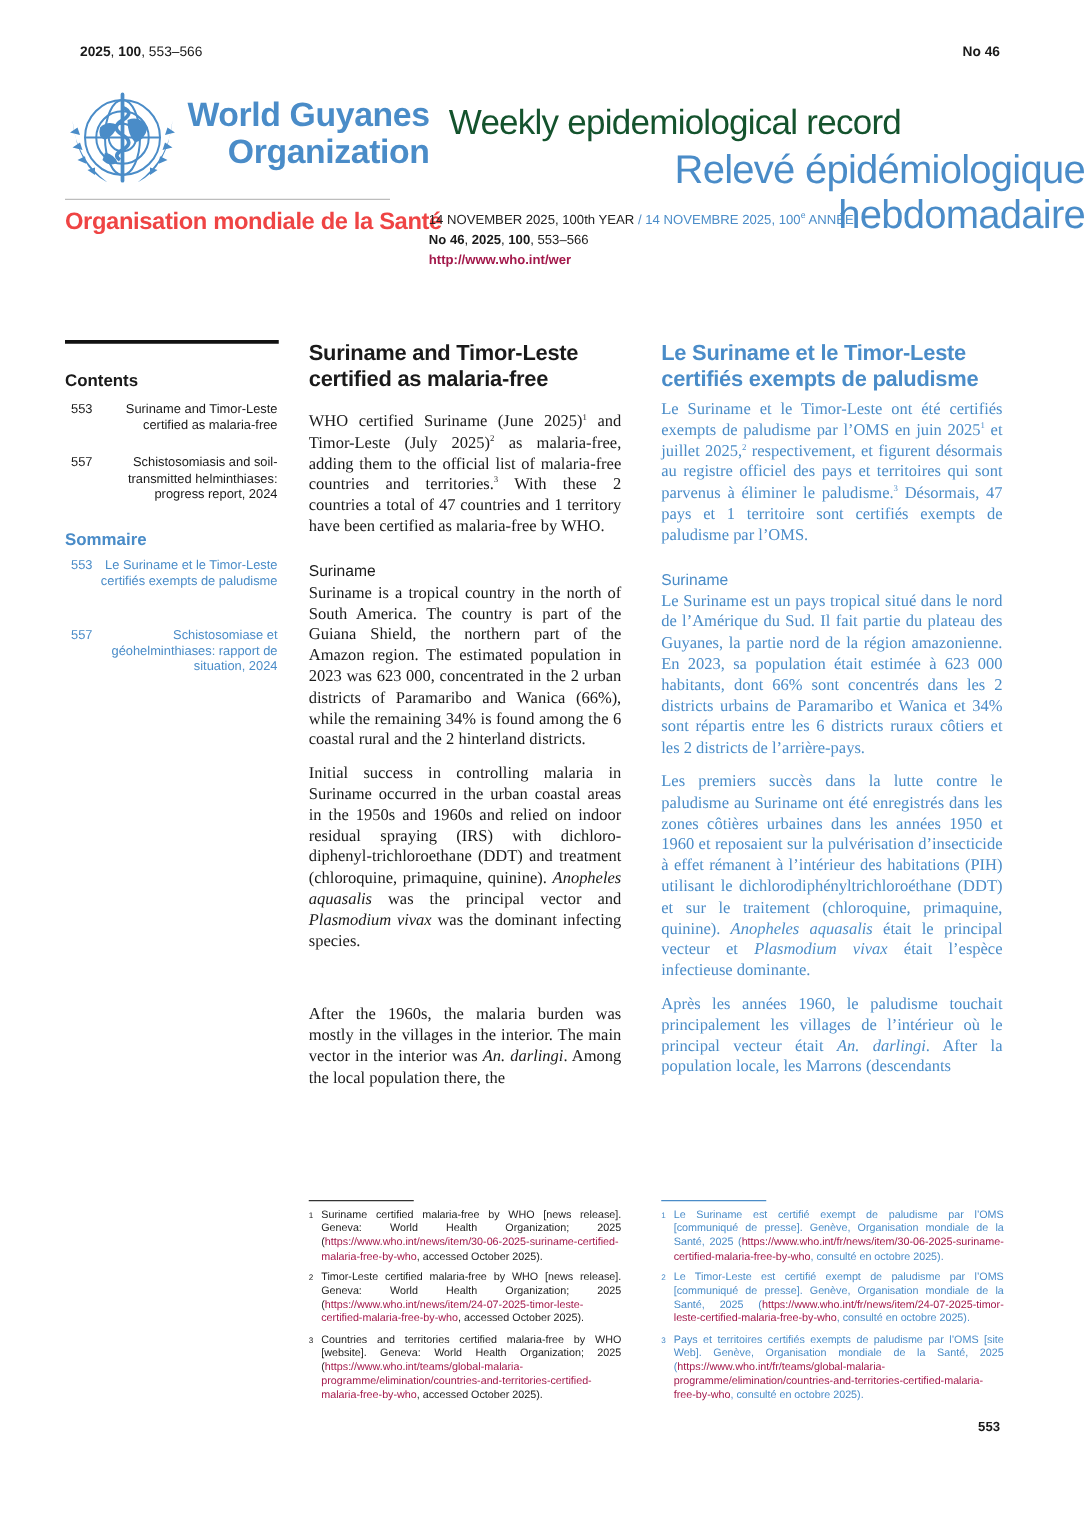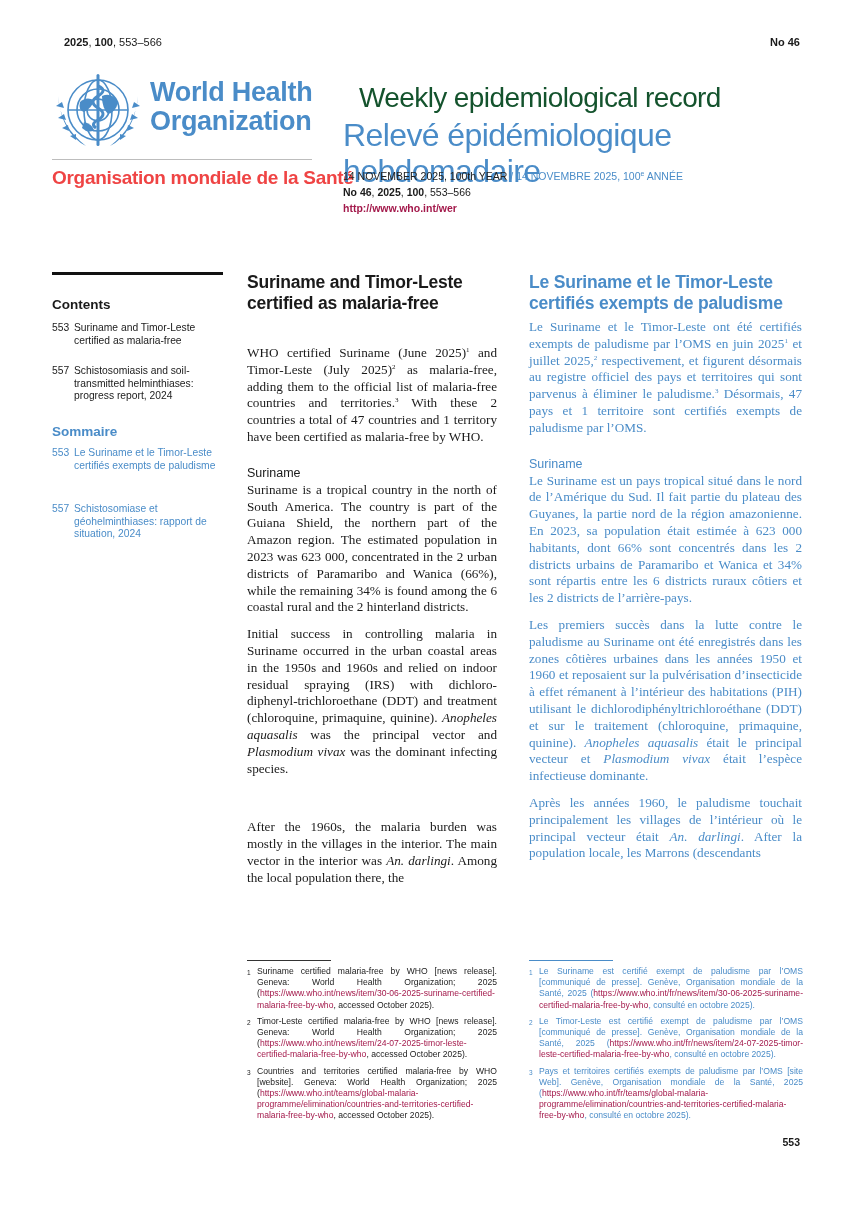--- a/index.html
+++ b/index.html
@@ -1,18 +1,18 @@
 <!DOCTYPE html>
 <html><head>
 <meta charset="utf-8">
 <style>
   * { box-sizing: border-box; margin: 0; padding: 0; }
   html, body { width: 868px; height: 1227px; background: #ffffff; overflow: hidden; }
   body { position: relative; font-family: "Liberation Sans", sans-serif; color: #1a1a1a; }
-  .abs { position: absolute; }
+  .abs { position: absolute; text-align: right; }
 
   
   #top-cite { left: 64px; top: 36px; font-size: 11px; }
   #top-cite b { font-weight: bold; }
   #top-issue { right: 68px; top: 36px; font-size: 11px; font-weight: bold; }
   #logo { left: 52px; top: 66px; width: 92px; height: 92px; }
   #org-name { left: 150px; top: 78px; font-size: 27px; line-height: 29px; font-weight: bold; color: #4a8cc8; letter-spacing: -0.3px; }
   #logo-rule { left: 52px; top: 159px; width: 260px; height: 1px; background: #bdbdbd; }
   #org-name-fr { left: 52px; top: 167px; font-size: 19px; font-weight: bold; color: #ef4444; letter-spacing: -0.3px; }
   #title-en { left: 343px; top: 80px; font-size: 28px; line-height: 36px; color: #14532d; letter-spacing: -0.6px; margin-left: 16px; }
@@ -80,21 +80,21 @@
       <rect x="44.5" y="8" width="3" height="72" rx="1.5"></rect>
       <path d="M46 20 q10 4 0 10 q-10 6 0 12 q10 6 0 12 q-8 4 -2 8" fill="none" stroke="#4a8cc8" stroke-width="3"></path>
       <path d="M6 30 q2 30 28 50 q-24 -12 -28 -50z"></path>
       <path d="M86 30 q-2 30 -28 50 q24 -12 28 -50z"></path>
       <path d="M4 40 l6 -4 l2 6z M6 52 l6 -4 l2 6z M10 62 l6 -3 l1 6z M18 70 l6 -2 l0 6z"></path>
       <path d="M88 40 l-6 -4 l-2 6z M86 52 l-6 -4 l-2 6z M82 62 l-6 -3 l-1 6z M74 70 l-6 -2 l0 6z"></path>
     </g>
   </svg>
 </div>
 <div id="org-name" class="abs">
-  <div>World Health</div>
+  <div>World Guyanes</div>
   <div>Organization</div>
 </div>
 <div id="logo-rule" class="abs"></div>
 <div id="org-name-fr" class="abs">Organisation mondiale de la Santé</div>
 
 <div id="title-en" class="abs">Weekly epidemiological record</div>
 <div id="title-fr" class="abs">Relevé épidémiologique hebdomadaire</div>
 <div id="issue-date" class="abs"><span>14 NOVEMBER 2025, 100th YEAR</span><span class="fr"> / </span><span class="fr">14 NOVEMBRE 2025, 100</span><sup class="fr">e</sup><span class="fr"> ANNÉE</span></div>
 <div id="issue-num" class="abs"><b>No 46</b>, <b>2025</b>, <b>100</b>, <span>553–566</span></div>
 <a id="issue-url" class="abs">http://www.who.int/wer</a>
@@ -114,21 +114,21 @@
     <span class="pg">553</span>
     <span class="tt">Le Suriname et le Timor-Leste certifiés exempts de paludisme</span>
   </div>
 <div class="abs toc-item toc-fr" style="top:503px">
     <span class="pg">557</span>
     <span class="tt">Schistosomiase et géohelminthiases: rapport de situation, 2024</span>
   </div>
 
 <div id="col-en" class="col">
   <h1 class="art-title">Suriname and Timor-Leste certified as malaria-free</h1>
-  <p class="para" style="margin-top:32px"><span>WHO certified Suriname (June 2025)</span><sup>1</sup><span> and Timor-Leste (July 2025)</span><sup>2</sup><span> as malaria-free, adding them to the official list of malaria-free countries and territories.</span><sup>3</sup><span> With these 2 countries a total of 47 countries and 1 territory have been certified as malaria-free by WHO.</span></p>
+  <p class="para" style="margin-top:16px"><span>WHO certified Suriname (June 2025)</span><sup>1</sup><span> and Timor-Leste (July 2025)</span><sup>2</sup><span> as malaria-free, adding them to the official list of malaria-free countries and territories.</span><sup>3</sup><span> With these 2 countries a total of 47 countries and 1 territory have been certified as malaria-free by WHO.</span></p>
   <h2 class="sub-head" style="margin-top:19px">Suriname</h2>
   <p class="para" style="margin-top:1px">Suriname is a tropical country in the north of South America. The country is part of the Guiana Shield, the northern part of the Amazon region. The estimated population in 2023 was 623 000, concentrated in the 2 urban districts of Paramaribo and Wanica (66%), while the remaining 34% is found among the 6 coastal rural and the 2 hinterland districts.</p>
   <p class="para" style="margin-top:10px"><span>Initial success in controlling malaria in Suriname occurred in the urban coastal areas in the 1950s and 1960s and relied on indoor residual spraying (IRS) with dichloro-diphenyl-trichloroethane (DDT) and treatment (chloroquine, primaquine, quinine). </span><i>Anopheles aquasalis</i><span> was the principal vector and </span><i>Plasmodium vivax</i><span> was the dominant infecting species.</span></p>
   <p class="para" style="margin-top:42px"><span>After the 1960s, the malaria burden was mostly in the villages in the interior. The main vector in the interior was </span><i>An. darlingi</i><span>. Among the local population there, the</span></p>
 </div>
 
 <div id="col-fr" class="col">
   <h1 class="art-title">Le Suriname et le Timor-Leste certifiés exempts de paludisme</h1>
   <p class="para" style="margin-top:6px"><span>Le Suriname et le Timor-Leste ont été certifiés exempts de paludisme par l’OMS en juin 2025</span><sup>1</sup><span> et juillet 2025,</span><sup>2</sup><span> respectivement, et figurent désormais au registre officiel des pays et territoires qui sont parvenus à éliminer le paludisme.</span><sup>3</sup><span> Désormais, 47 pays et 1 territoire sont certifiés exempts de paludisme par l’OMS.</span></p>
   <h2 class="sub-head" style="margin-top:19px">Suriname</h2>

